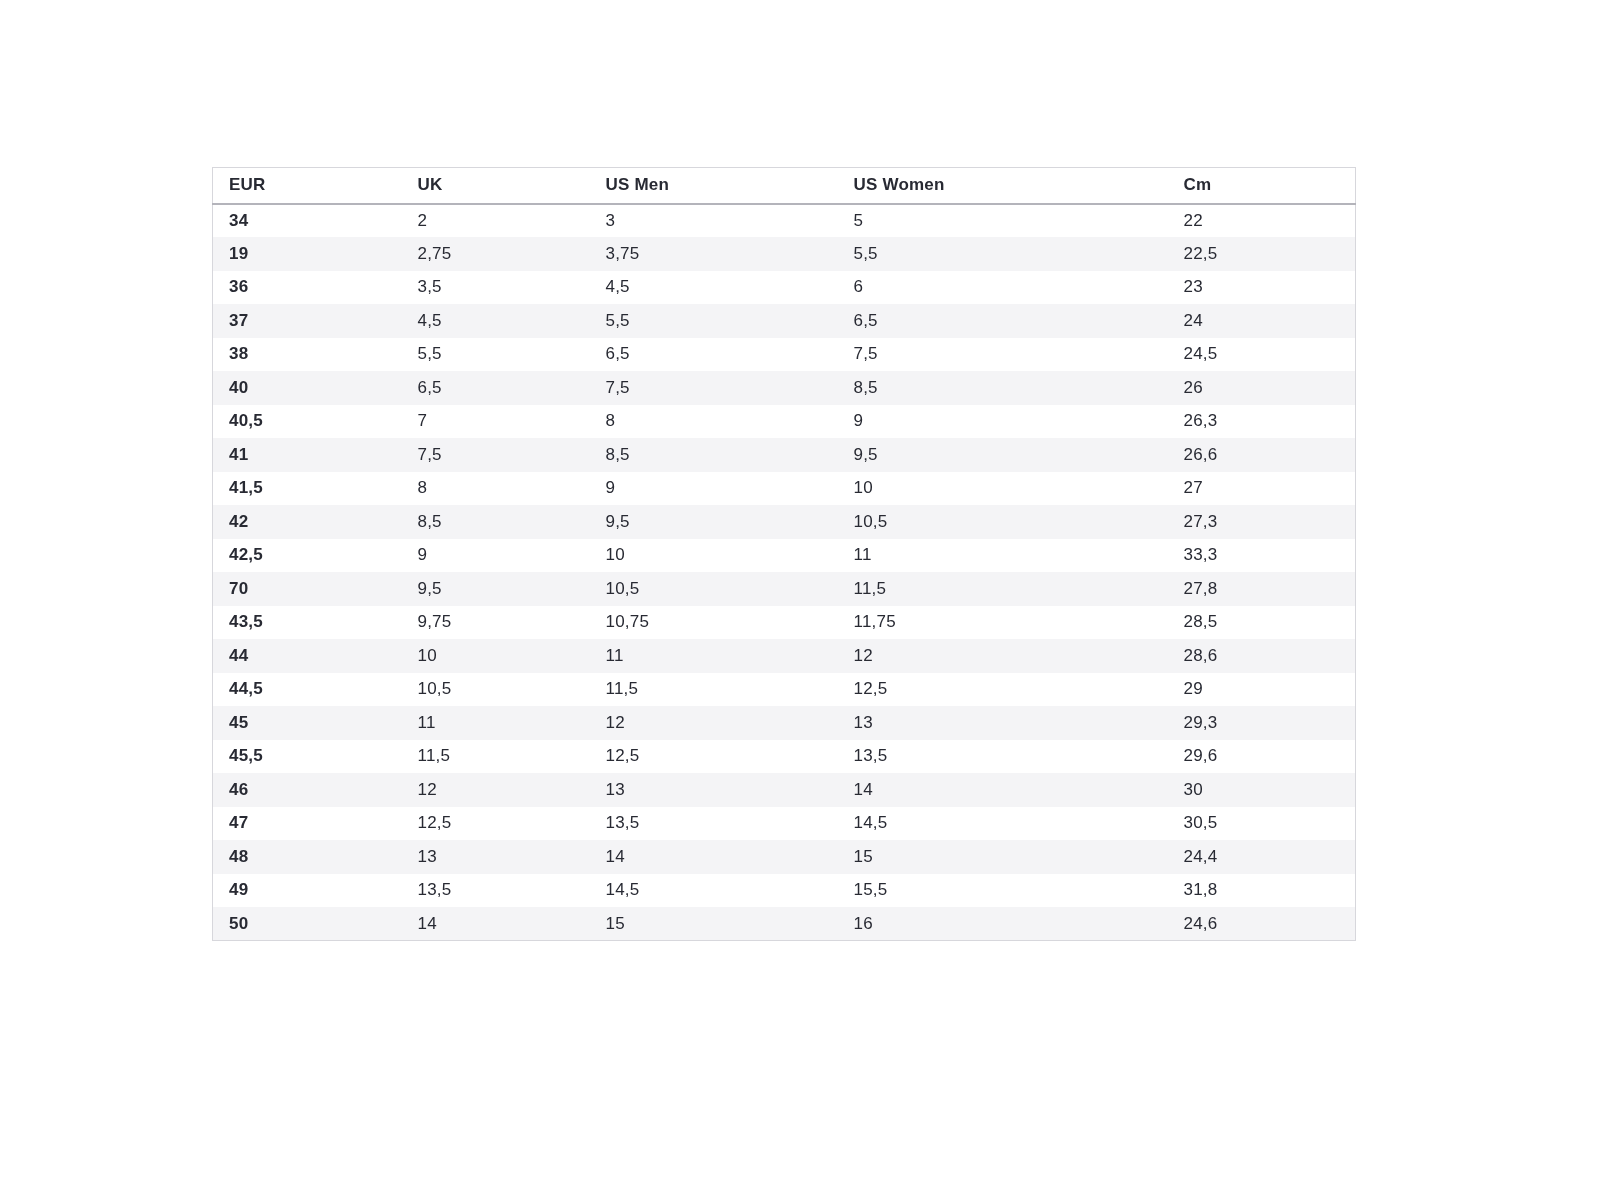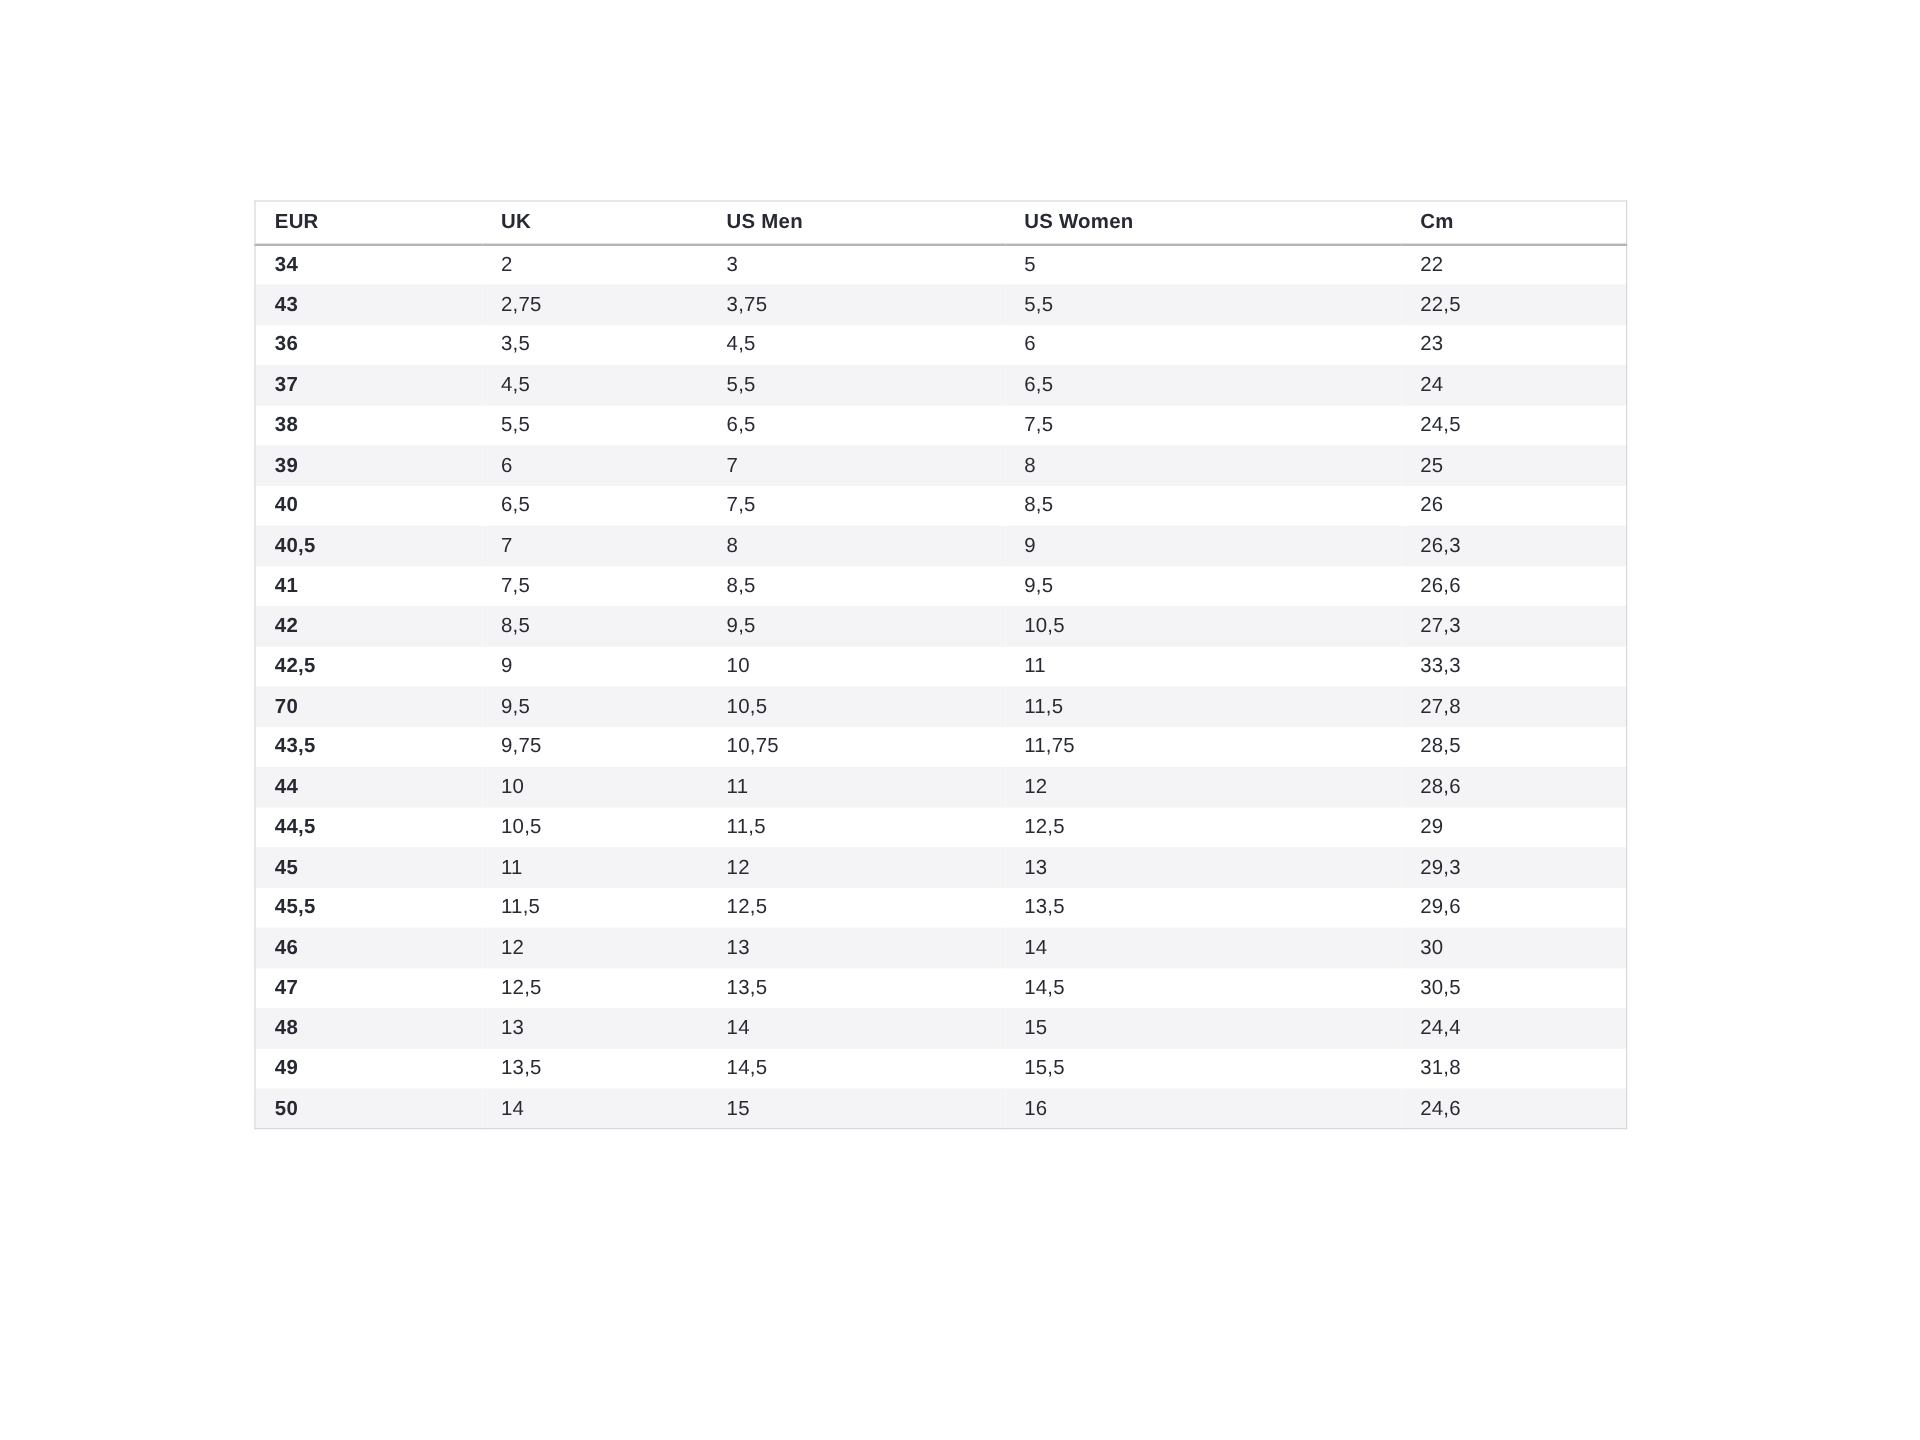--- a/index.html
+++ b/index.html
@@ -80,21 +80,21 @@
     </thead>
     <tbody>
         <tr>
           <td>34</td>
           <td>2</td>
           <td>3</td>
           <td>5</td>
           <td>22</td>
         </tr>
         <tr>
-          <td>43</td>
+          <td>19</td>
           <td>2,75</td>
           <td>3,75</td>
           <td>5,5</td>
           <td>22,5</td>
         </tr>
         <tr>
           <td>36</td>
           <td>3,5</td>
           <td>4,5</td>
           <td>6</td>
@@ -108,27 +108,20 @@
           <td>24</td>
         </tr>
         <tr>
           <td>38</td>
           <td>5,5</td>
           <td>6,5</td>
           <td>7,5</td>
           <td>24,5</td>
         </tr>
         <tr>
-          <td>39</td>
-          <td>6</td>
-          <td>7</td>
-          <td>8</td>
-          <td>25</td>
-        </tr>
-        <tr>
           <td>40</td>
           <td>6,5</td>
           <td>7,5</td>
           <td>8,5</td>
           <td>26</td>
         </tr>
         <tr>
           <td>40,5</td>
           <td>7</td>
           <td>8</td>
@@ -136,20 +129,27 @@
           <td>26,3</td>
         </tr>
         <tr>
           <td>41</td>
           <td>7,5</td>
           <td>8,5</td>
           <td>9,5</td>
           <td>26,6</td>
         </tr>
         <tr>
+          <td>41,5</td>
+          <td>8</td>
+          <td>9</td>
+          <td>10</td>
+          <td>27</td>
+        </tr>
+        <tr>
           <td>42</td>
           <td>8,5</td>
           <td>9,5</td>
           <td>10,5</td>
           <td>27,3</td>
         </tr>
         <tr>
           <td>42,5</td>
           <td>9</td>
           <td>10</td>

